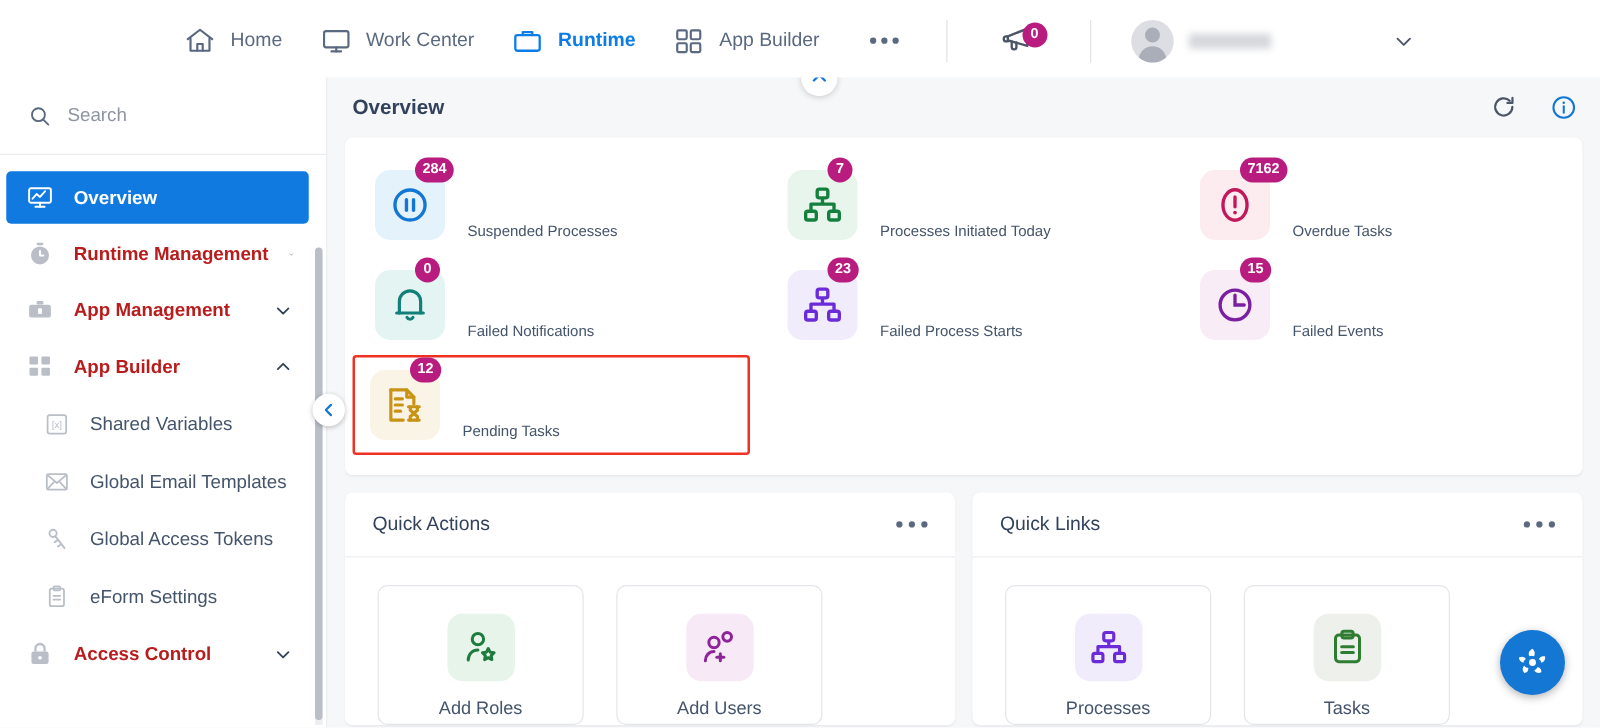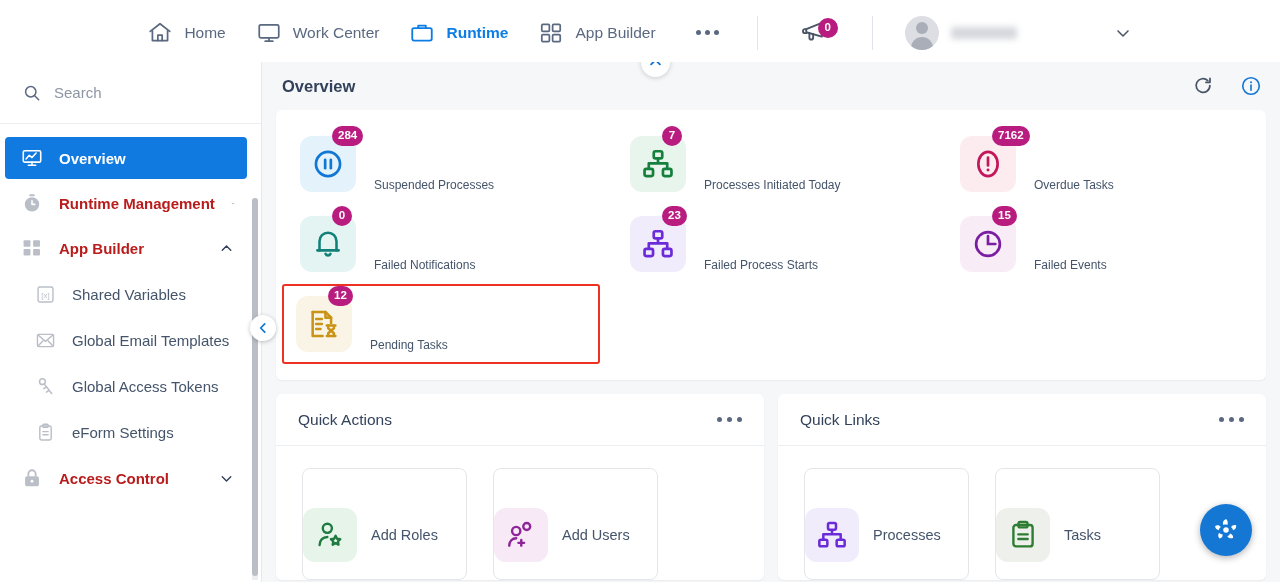--- a/index.html
+++ b/index.html
@@ -154,21 +154,21 @@
   .panel-head {
     height: 52px; display: flex; align-items: center; justify-content: space-between;
     padding: 0 22px; border-bottom: 1px solid #edeef1;
   }
   .panel-title { font-size: 15.5px; font-weight: normal; color: #33425b; }
   .panel-dots { display: flex; gap: 5px; cursor: pointer; }
   .panel-dots i { width: 5px; height: 5px; border-radius: 50%; background: #5a6880; display: block; }
   .panel-body { display: flex; gap: 26px; padding: 22px 26px 0 26px; }
   .tile {
     width: 165px; height: 112px; border: 1px solid #e4e6ea; border-radius: 8px;
-    display: flex; flex-direction: row; align-items: center; justify-content: flex-start;
+    display: flex; flex-direction: column; align-items: center; justify-content: flex-start;
     padding-top: 22px; gap: 14px; cursor: pointer; background: #fff; flex: none;
   }
   .tile-sq {
     width: 54px; height: 54px; border-radius: 12px;
     display: flex; align-items: center; justify-content: center;
   }
   .tile-label { font-size: 14.5px; color: #44546a; }
 
   .fab {
     position: absolute; right: 28px; bottom: 26px; width: 52px; height: 52px;
@@ -276,20 +276,31 @@
           <circle cx="12" cy="13.5" r="7" fill="#b9bec7" stroke="#b9bec7"></circle>
           <path d="M12 9.5v4h3" stroke="#ffffff" stroke-width="1.7"></path>
           <path d="M10 3.5h4" stroke="#b9bec7" stroke-width="2"></path>
         </svg>
         <span class="s-label">Runtime Management</span>
         <svg width="17" height="17" viewBox="0 0 24 24" fill="none" stroke="#33425b" stroke-width="2" stroke-linecap="round" stroke-linejoin="round">
           <path d="M6 9.5 12 15.5 18 9.5"></path>
         </svg>
       </div>
 
+      <div class="side-item">
+        <svg class="s-icon" viewBox="0 0 24 24" fill="#b9bec7" stroke="none">
+          <rect x="2.5" y="7.5" width="19" height="11" rx="1.8"></rect>
+          <rect x="9" y="4.2" width="6" height="3" rx="1"></rect>
+          <rect x="10.3" y="10.5" width="3.4" height="5" rx="0.8" fill="#ffffff"></rect>
+        </svg>
+        <span class="s-label">App Management</span>
+        <svg width="17" height="17" viewBox="0 0 24 24" fill="none" stroke="#33425b" stroke-width="2" stroke-linecap="round" stroke-linejoin="round">
+          <path d="M6 9.5 12 15.5 18 9.5"></path>
+        </svg>
+      </div>
 
       <div class="side-item">
         <svg class="s-icon" viewBox="0 0 24 24" fill="#b9bec7" stroke="none">
           <rect x="2.8" y="3.5" width="7.5" height="7" rx="1"></rect>
             <rect x="13.2" y="3.5" width="7.5" height="7" rx="1"></rect>
           <rect x="2.8" y="13.2" width="7.5" height="7" rx="1"></rect>
             <rect x="13.2" y="13.2" width="7.5" height="7" rx="1"></rect>
         </svg>
         <span class="s-label">App Builder</span>
         <svg width="17" height="17" viewBox="0 0 24 24" fill="none" stroke="#33425b" stroke-width="2" stroke-linecap="round" stroke-linejoin="round">

